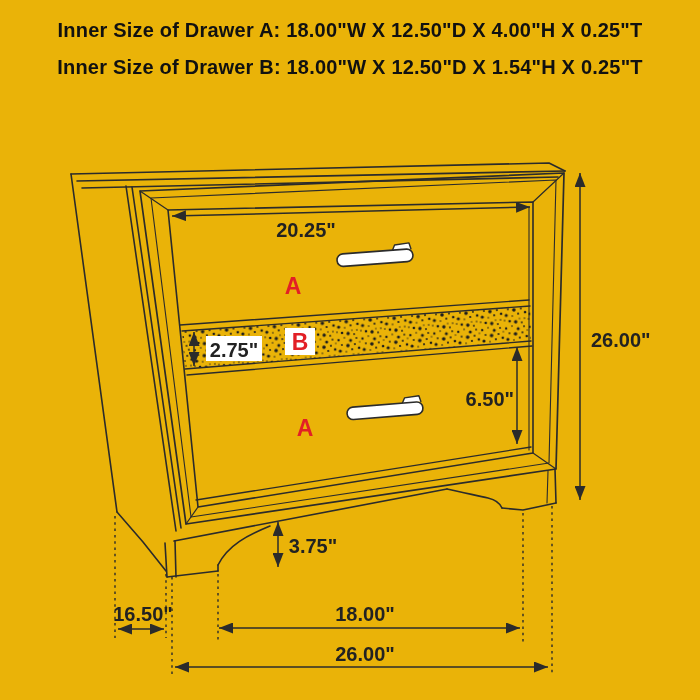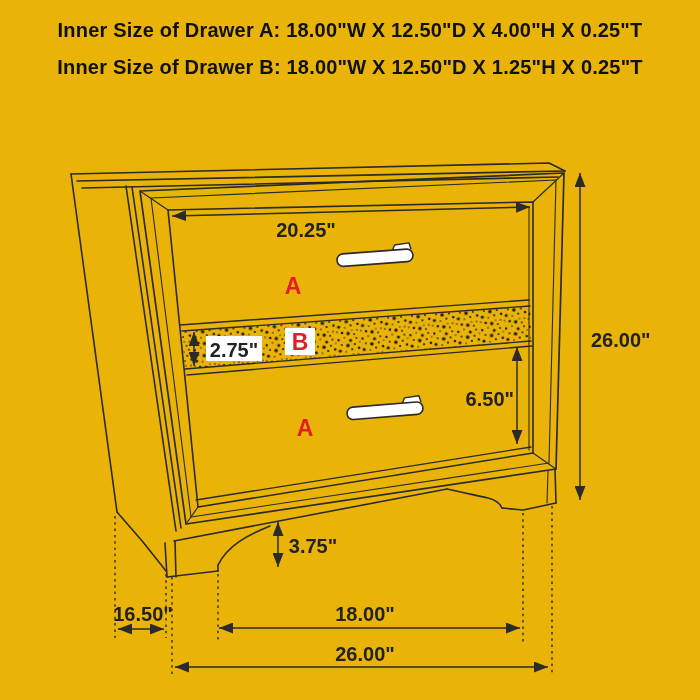--- a/index.html
+++ b/index.html
@@ -12,21 +12,21 @@
   .dimlabel{font-family:"Liberation Sans",sans-serif;font-size:20px;font-weight:bold;fill:#222;}
   .redlabel{font-family:"Liberation Sans",sans-serif;font-size:23px;font-weight:bold;fill:#e21f26;}
 </style>
 </head>
 <body>
 
 <div class="page">
 
   <div class="header">
     <div class="hline">Inner Size of Drawer A: 18.00"W X 12.50"D X 4.00"H X 0.25"T</div>
-    <div class="hline">Inner Size of Drawer B: 18.00"W X 12.50"D X 1.25"H X 0.25"T</div>
+    <div class="hline">Inner Size of Drawer B: 18.00"W X 12.50"D X 1.54"H X 0.25"T</div>
   </div>
 
   <svg width="700" height="700" viewBox="0 0 700 700">
     <defs>
       <marker id="arr" markerUnits="userSpaceOnUse" markerWidth="14" markerHeight="11" refX="14" refY="5.5" orient="auto-start-reverse">
         <path d="M0,0 L14,5.5 L0,11 Z" fill="#2b2b2b"></path>
       </marker>
       <pattern id="speckle" width="24" height="24" patternUnits="userSpaceOnUse" patternTransform="rotate(-4)">
         <g fill="#1c1c1c">
           <circle cx="2" cy="3" r="1.2"></circle>

